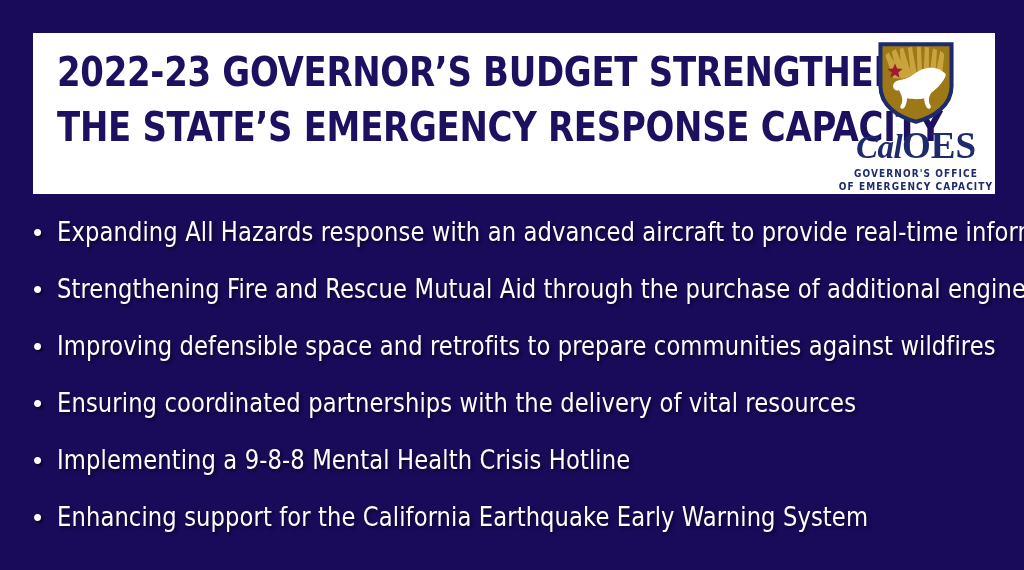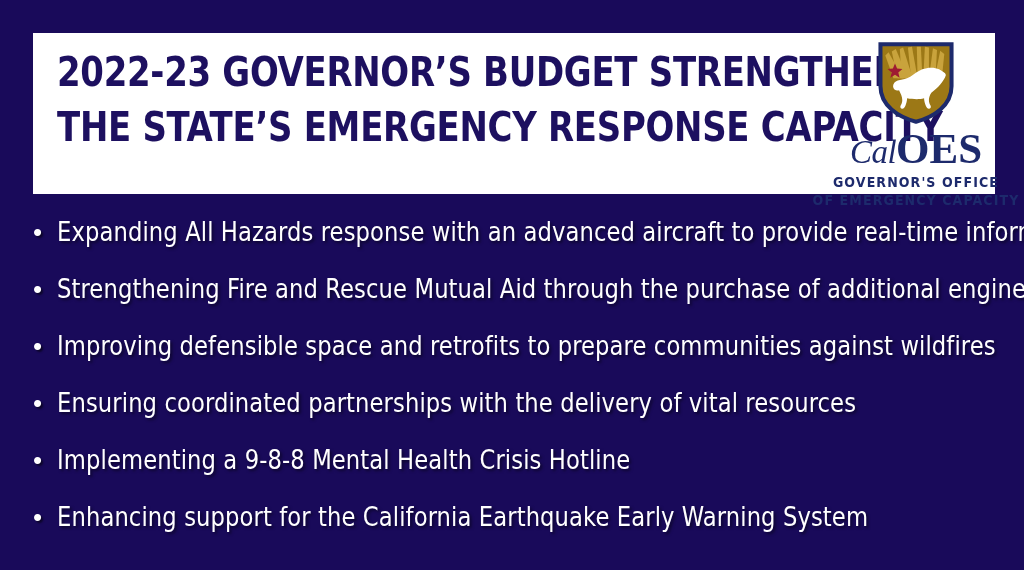--- a/index.html
+++ b/index.html
@@ -68,42 +68,42 @@
   }
   .logo-wordmark {
     margin-top: 2px;
     line-height: 1;
     white-space: nowrap;
     color: #1d2a6c;
     font-family: "Liberation Serif", "DejaVu Serif", serif;
   }
   .logo-cal {
     font-style: italic;
-    font-weight: normal;
+    font-weight: bold;
     font-size: 33px;
     letter-spacing: -0.5px;
   }
   .logo-oes {
     font-style: normal;
     font-weight: bold;
-    font-size: 43px;
+    font-size: 37px;
     letter-spacing: 0px;
   }
   .logo-rule {
     width: 118px;
     height: 2px;
     background: #1d2a6c;
     margin-top: 1px;
   }
   .logo-sub {
     margin-top: 3px;
     color: #1d2a6c;
     font-family: "Liberation Sans Narrow", "DejaVu Sans Condensed", "Liberation Sans", sans-serif;
     font-weight: bold;
-    font-size: 14px;
+    font-size: 10px;
     letter-spacing: 1.1px;
     line-height: 1.25;
     text-align: center;
     white-space: nowrap;
   }
 
   
   .bullet-list {
     position: absolute;
     left: 33px;

